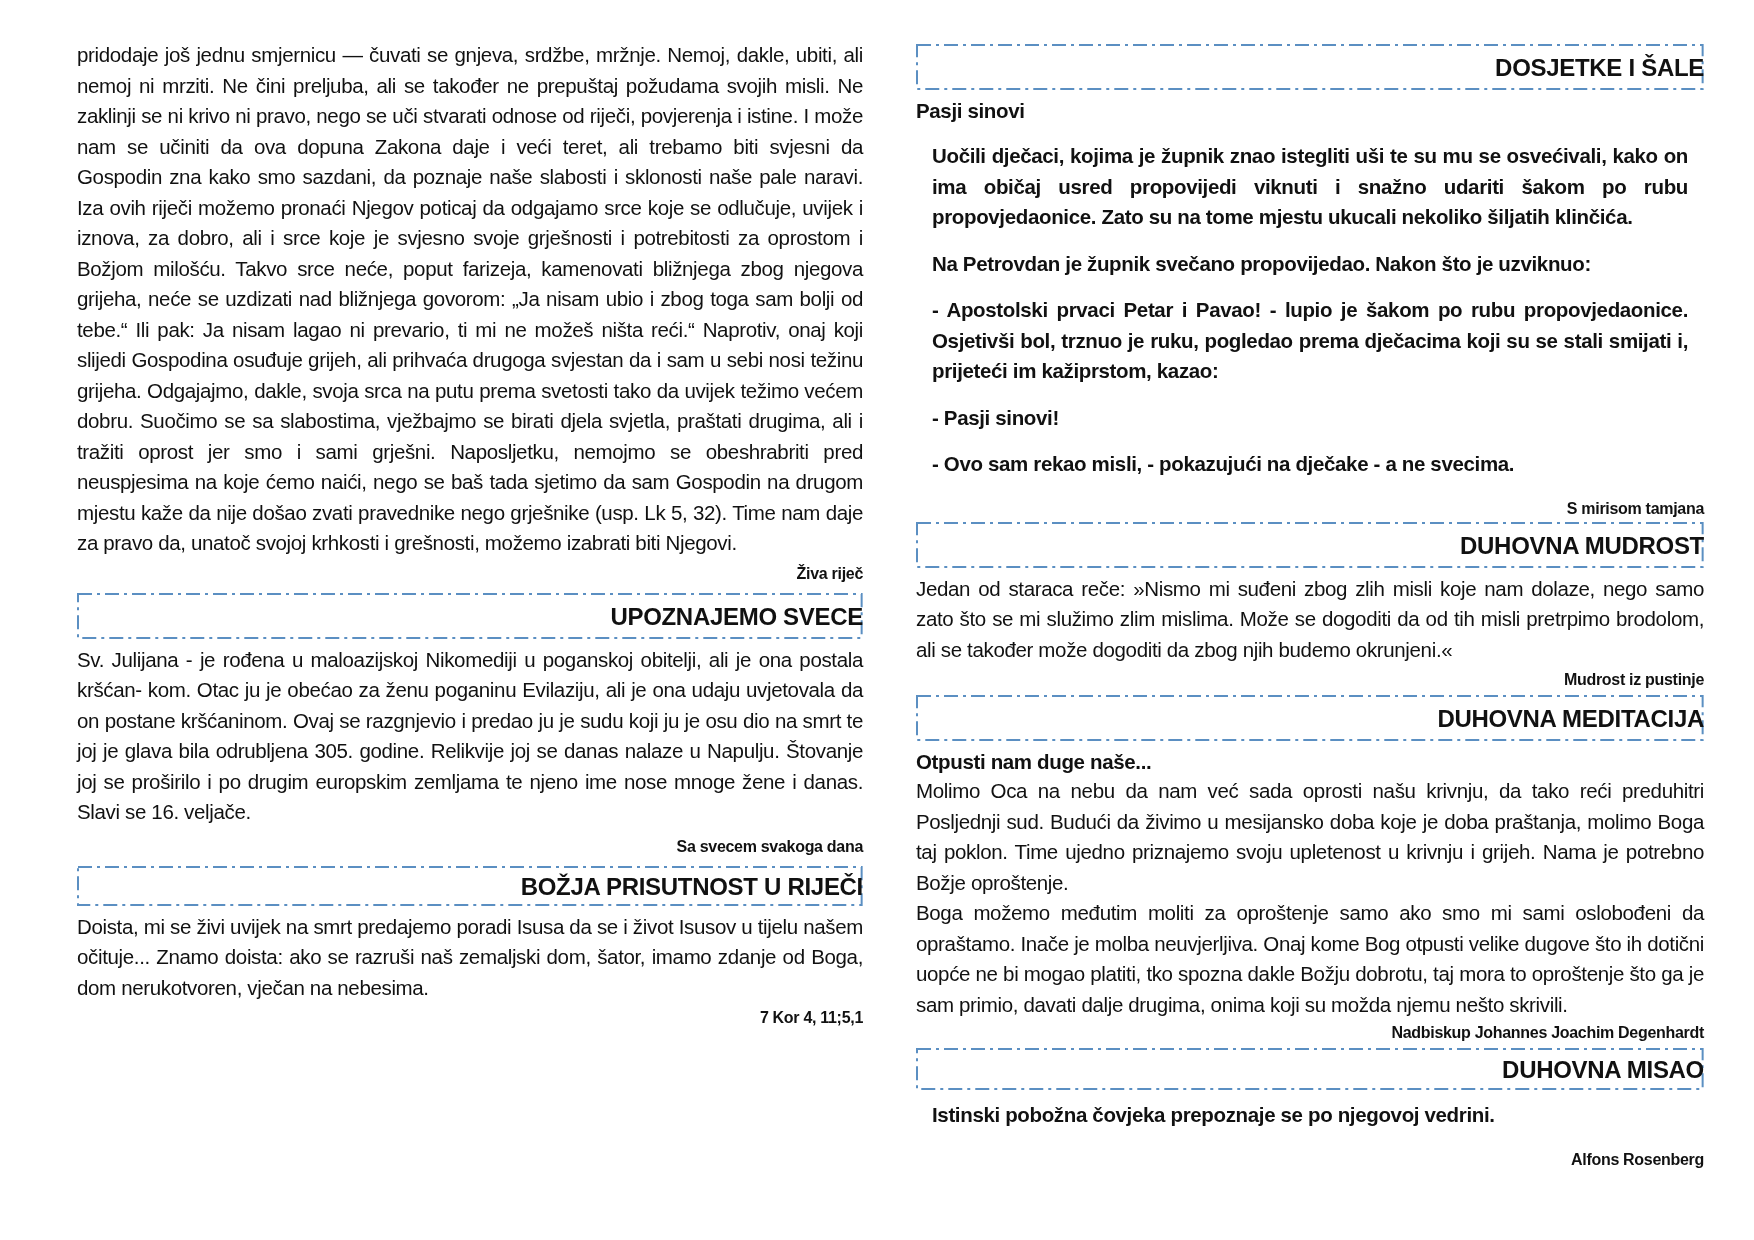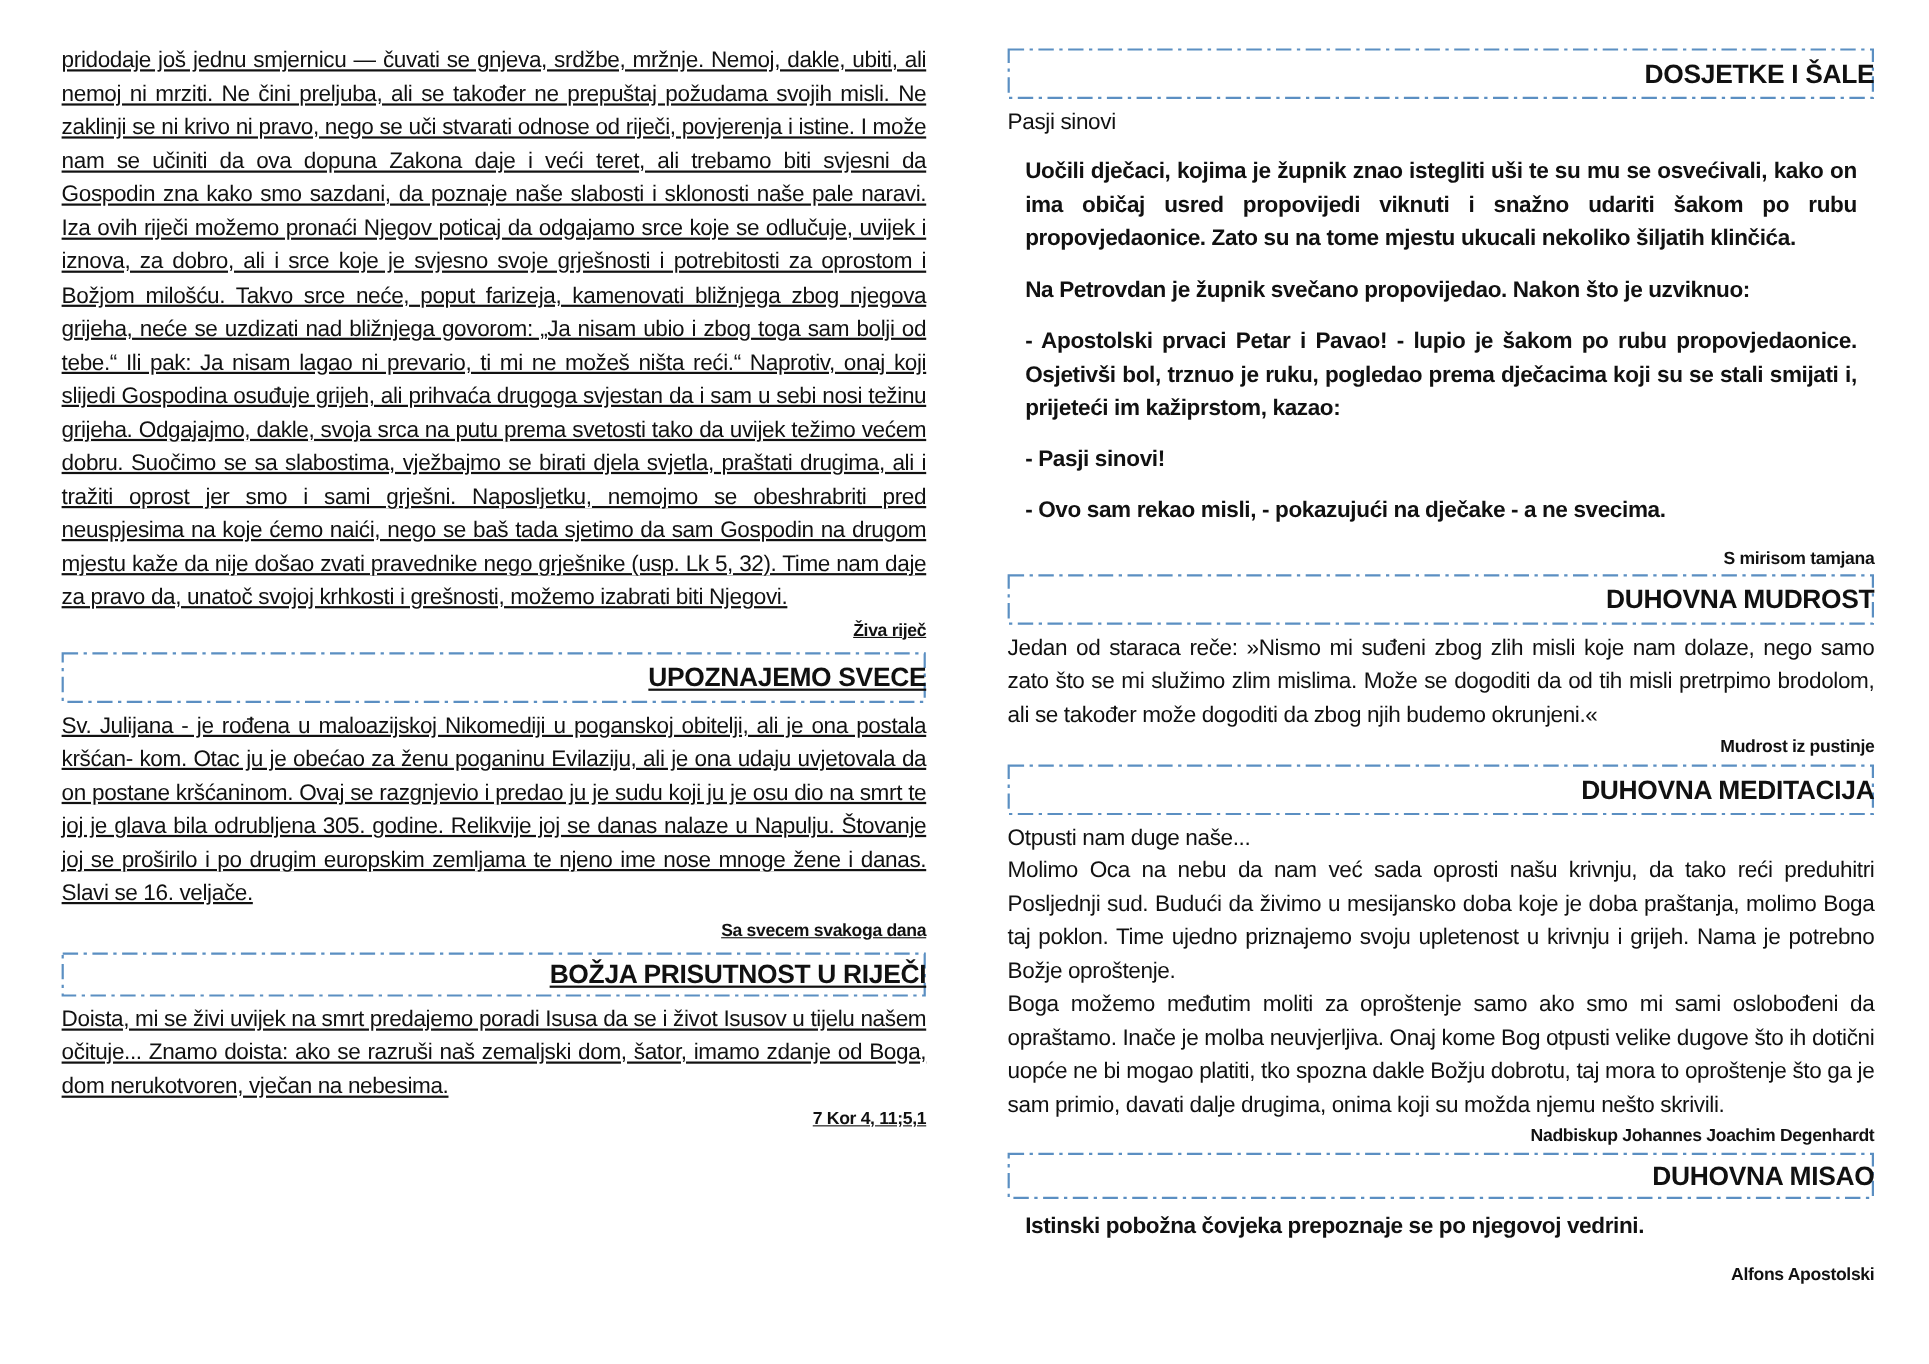--- a/index.html
+++ b/index.html
@@ -1,33 +1,33 @@
 <!DOCTYPE html>
 <html><head>
 <meta charset="utf-8">
 <style>
   html, body { margin: 0; padding: 0; background: #ffffff; }
   body {
     width: 1754px; height: 1240px; position: relative; overflow: hidden;
     font-family: "Liberation Sans", sans-serif; color: #111;
   }
   .col { position: absolute; top: 40px; }
-  .col-left { left: 56px; width: 786px; text-decoration: underline; }
+  .col-left { left: 77px; width: 786px; }
   .col-right { left: 916px; width: 788px; }
   p.body {
     margin: 0; font-size: 20.5px; line-height: 30.5px; text-align: justify;
     text-align-last: left; letter-spacing: -0.35px;
   }
   p.line { margin: 16px; font-size: 20.5px; line-height: 30.5px; letter-spacing: -0.35px; font-weight: bold; }
   p.just { text-align: justify; }
   .source {
     text-align: right; font-weight: bold; font-size: 16px; line-height: 26px;
     margin-top: 2px; letter-spacing: -0.3px;
   }
-  .subhead { font-weight: normal; font-size: 20.5px; line-height: 29px; letter-spacing: -0.35px; }
+  .subhead { font-weight: bold; font-size: 20.5px; line-height: 29px; letter-spacing: -0.35px; }
   .box {
     position: relative; height: 46px; margin: 6px 0 6px 0;
     display: flex; align-items: center; justify-content: flex-end;
   }
   .box svg { position: absolute; left: 0; top: 0; width: 100%; height: 100%; overflow: visible; }
   .box h2 {
     position: relative; margin: 0; font-size: 24px; font-weight: bold;
     letter-spacing: -0.3px; padding-top: 2px;
   }
 </style>
@@ -105,15 +105,15 @@
   </section>
 
   <section>
     <div class="box" style="height:42px;margin-top:2px;">
       <svg>
           <rect x="1" y="1" width="99.7%" height="40" fill="none" stroke="#5b8fc2" stroke-width="2" stroke-dasharray="14,5,3,5"></rect>
         </svg>
       <h2>DUHOVNA MISAO</h2>
     </div>
     <p class="line" style="margin-top:10px;">Istinski pobožna čovjeka prepoznaje se po njegovoj vedrini.</p>
-    <div class="source">Alfons Apostolski</div>
+    <div class="source">Alfons Rosenberg</div>
   </section>
 </div>
 
 </body></html>

